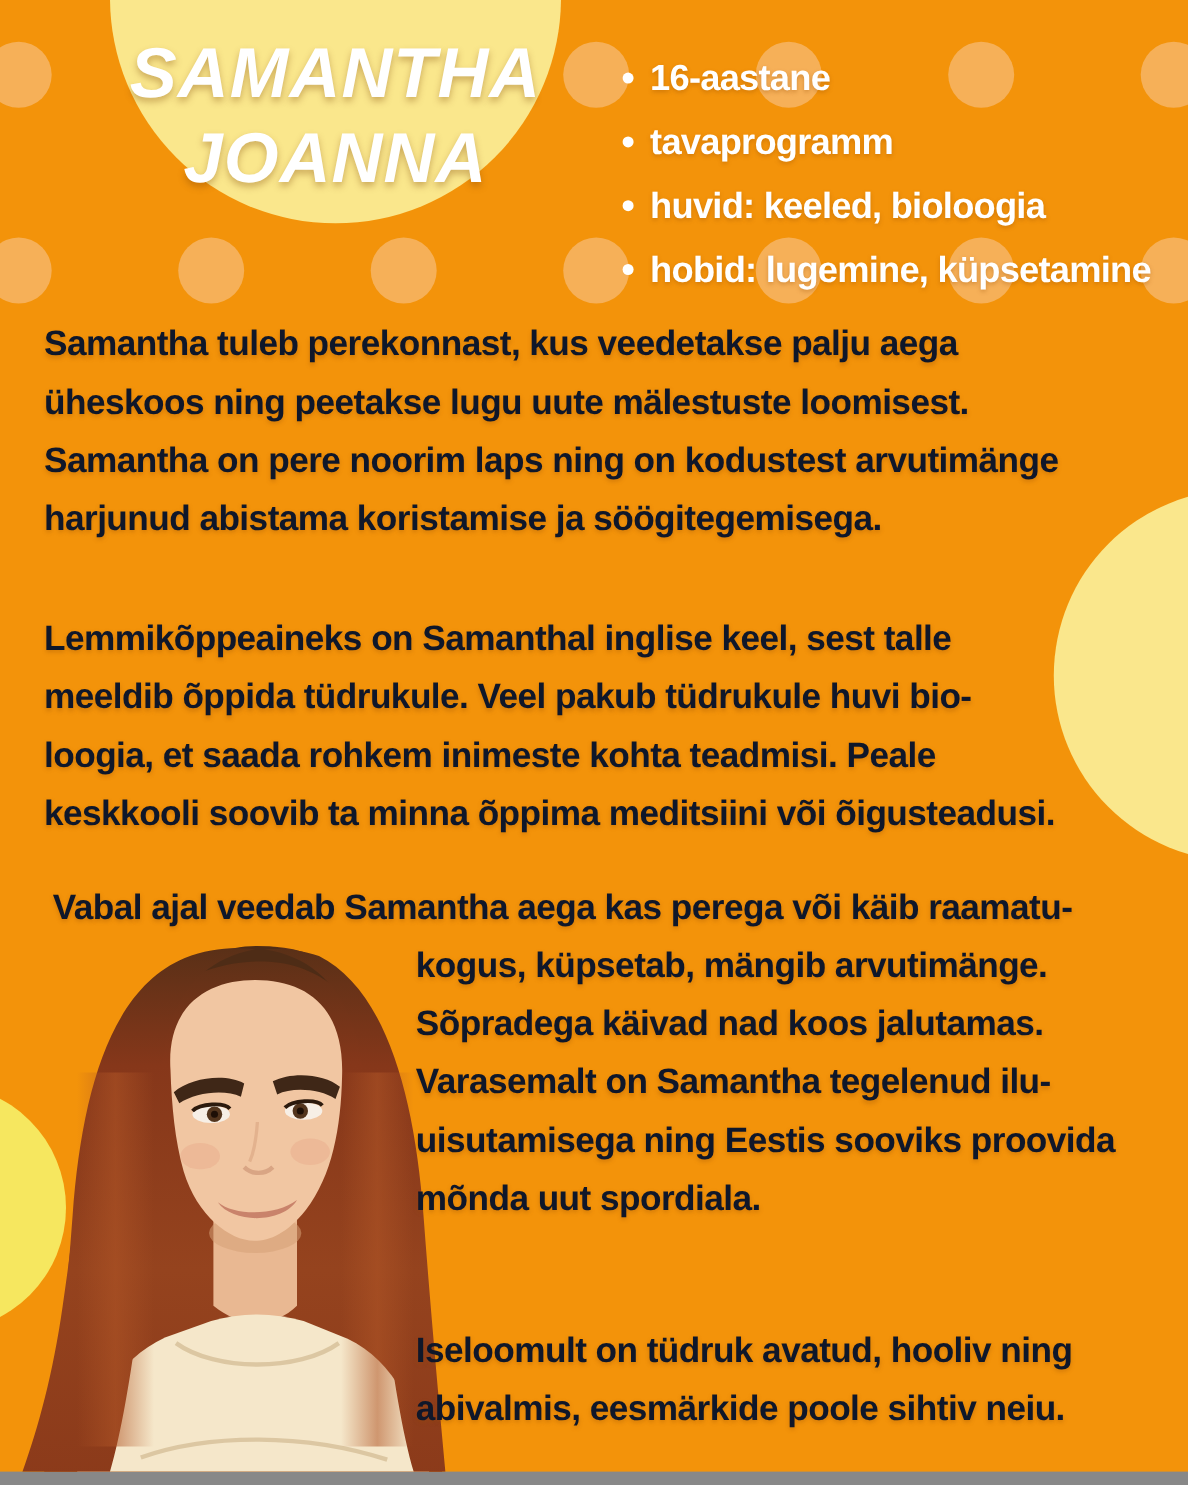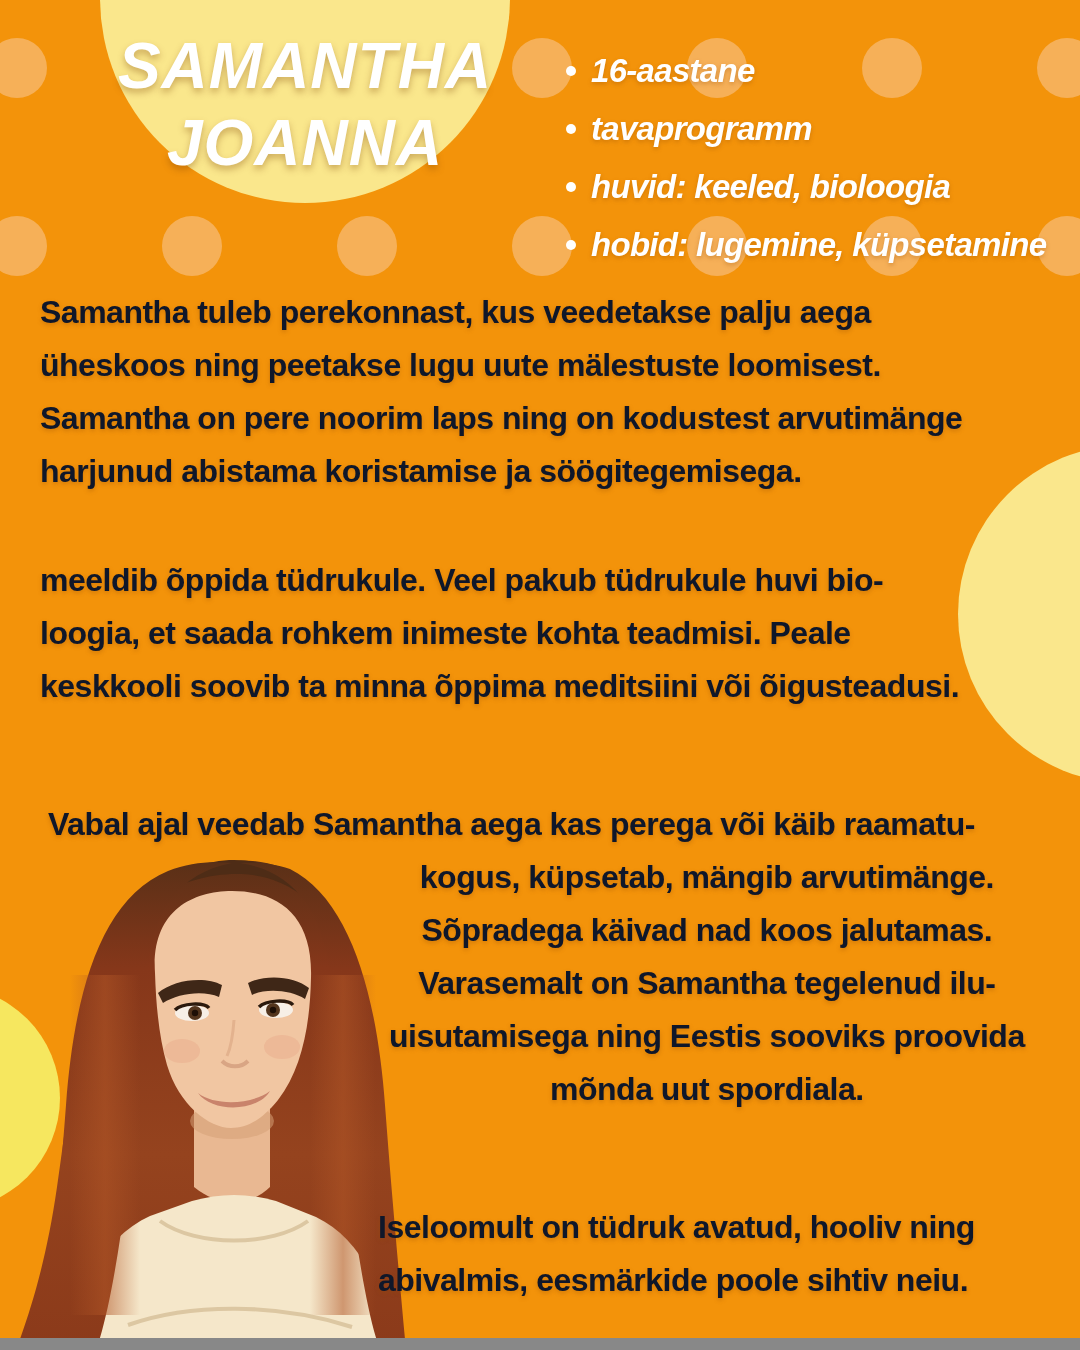--- a/index.html
+++ b/index.html
@@ -20,42 +20,42 @@
   .blob-bottom-left{left:-164px;top:986px;width:224px;height:224px;background:#F6E75F;}
   
   .title{
     position:absolute;left:95px;top:28px;width:420px;z-index:6;
     text-align:center;color:#fff;font-weight:700;font-style:italic;
     font-size:64px;line-height:77px;letter-spacing:1px;
     text-shadow:0 4px 7px rgba(120,60,0,.35);
   }
   
   .facts{
-    position:absolute;left:566px;top:42px;z-index:6;margin:0;padding:0;list-style:none;font-style:italic;
+    position:absolute;left:566px;top:42px;z-index:6;margin:0;padding:0;list-style:none;
   }
   .facts li{
     height:58px;display:flex;align-items:center;
     color:#fff;font-weight:700;font-size:33px;letter-spacing:-0.7px;
     text-shadow:0 2px 4px rgba(150,75,0,.35);white-space:nowrap;
   }
   .facts .bdot{
     width:10px;height:10px;border-radius:50%;background:#fff;
     margin-right:15px;flex:0 0 auto;
   }
   
   .para{position:absolute;z-index:6;}
   .para .line{
     height:53px;line-height:53px;white-space:nowrap;
     color:#0f172a;font-weight:700;font-size:32px;letter-spacing:-0.5px;
     text-shadow:0 2px 4px rgba(150,75,0,.35);
   }
   .p1{left:40px;top:286px;}
   .p2{left:40px;top:554px;}
   .p3-intro{left:48px;top:798px;}
-  .p3-wrap{left:389px;top:851px;text-align:center;}
+  .p3-wrap{left:378px;top:851px;}
   .p4{left:378px;top:1166px;margin-top:35px;}
   
   .photo{position:absolute;left:10px;top:855px;width:420px;height:495px;z-index:4;}
 </style>
 </head>
 <body>
 
 <div class="canvas">
 
   <div class="dot" style="left:-13px;top:38px;"></div>
@@ -103,20 +103,21 @@
   </ul>
 
   <div class="para p1">
     <div class="line">Samantha tuleb perekonnast, kus veedetakse palju aega</div>
     <div class="line">üheskoos ning peetakse lugu uute mälestuste loomisest.</div>
     <div class="line">Samantha on pere noorim laps ning on kodustest arvutimänge</div>
     <div class="line">harjunud abistama koristamise ja söögitegemisega.</div>
   </div>
 
   <div class="para p2">
+    <div class="line">Lemmikõppeaineks on Samanthal inglise keel, sest talle</div>
     <div class="line">meeldib õppida tüdrukule. Veel pakub tüdrukule huvi bio-</div>
     <div class="line">loogia, et saada rohkem inimeste kohta teadmisi. Peale</div>
     <div class="line">keskkooli soovib ta minna õppima meditsiini või õigusteadusi.</div>
   </div>
 
   <div class="para p3-intro">
     <div class="line">Vabal ajal veedab Samantha aega kas perega või käib raamatu-</div>
   </div>
   <div class="para p3-wrap">
     <div class="line">kogus, küpsetab, mängib arvutimänge.</div>

